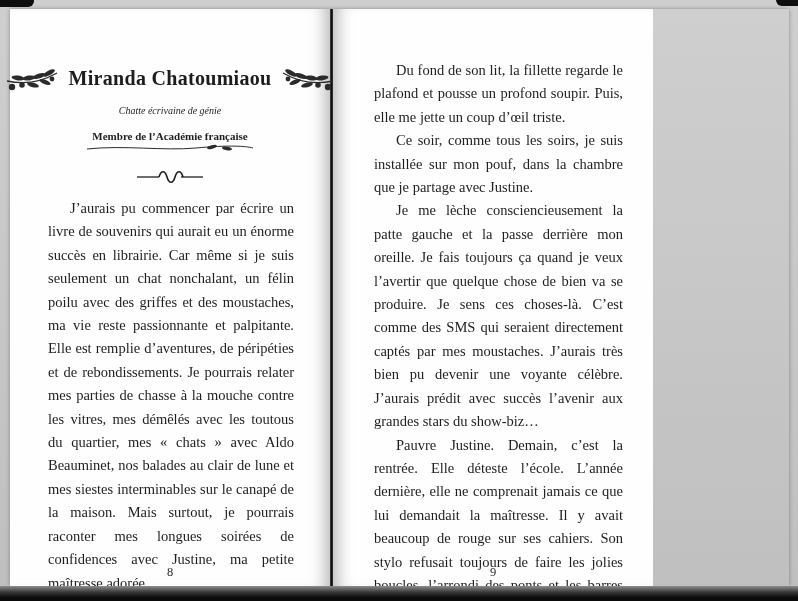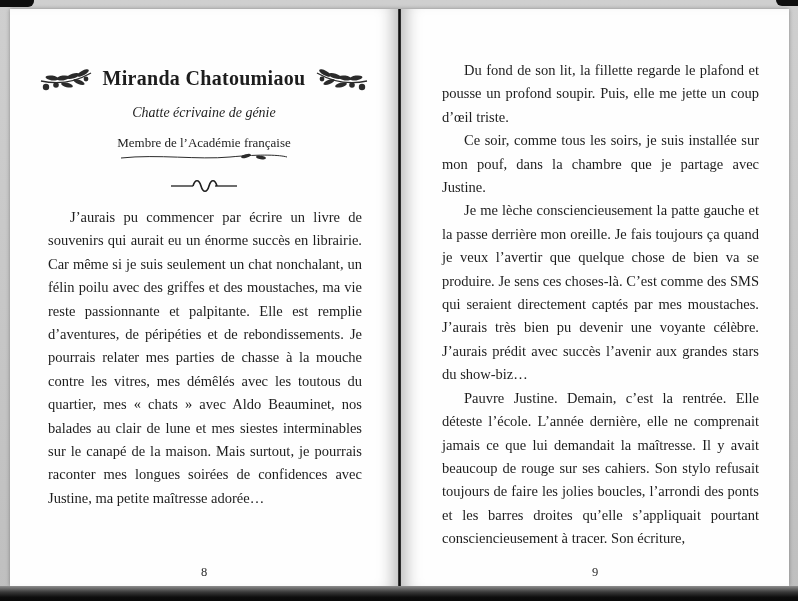--- a/index.html
+++ b/index.html
@@ -9,32 +9,32 @@
     position: relative; overflow: hidden;
     background: linear-gradient(to bottom, var(--background_top, #cfcfcf), var(--background_bottom, #bfbfbf));
     font-family: "Liberation Serif", "DejaVu Serif", serif;
     color: var(--text, #1d1d1d);
   }
   .spread {
     position: absolute; left: 10px; top: 9px; width: 779px; height: 577px;
     display: flex;
     box-shadow: 0 0 4px rgba(0,0,0,0.35);
   }
-  .page { position: relative; background: var(--page, #fefefe); width: 388px; }
+  .page { position: relative; background: var(--page, #fefefe); width: 320px; }
   .page-left  { box-shadow: inset -16px 0 16px -11px rgba(0,0,0,0.28); }
   .page-right { box-shadow: inset 16px 0 16px -11px rgba(0,0,0,0.28); }
   .spine { width: 3px; background: linear-gradient(to right, #4a4a4a, #101010 50%, #3a3a3a); }
 
   .chapter-header { text-align: center; padding-top: 54px; }
   .title-row { display: flex; align-items: center; justify-content: center; gap: 10px; height: 30px; }
   .chapter-title { font-size: 20px; font-weight: bold; margin: 0; letter-spacing: 0.3px; white-space: nowrap; }
   .branch { display: inline-flex; }
   .branch.mirrored svg { transform: scaleX(-1); }
-  .chapter-subtitle { font-style: italic; font-size: 14px; margin-top: 12px; }
-  .chapter-affiliation { font-weight: normal; font-size: 13px; margin-top: 14px; }
+  .chapter-subtitle { font-style: italic; font-size: 10px; margin-top: 12px; }
+  .chapter-affiliation { font-weight: bold; font-size: 11px; margin-top: 14px; }
   .flourish { margin-top: 0px; line-height: 0; }
   .divider { margin-top: 14px; line-height: 0; }
 
   .body-text {
     font-size: 14.5px; line-height: 23.4px; text-align: justify;
     hyphens: auto; -webkit-hyphens: auto;
   }
   .body-text p { margin: 0; text-indent: 22px; }
   .left-body  { margin: 13px 36px 1px 38px; }
   .right-body { padding-top: 50px; margin: 0 30px 0 41px; }

